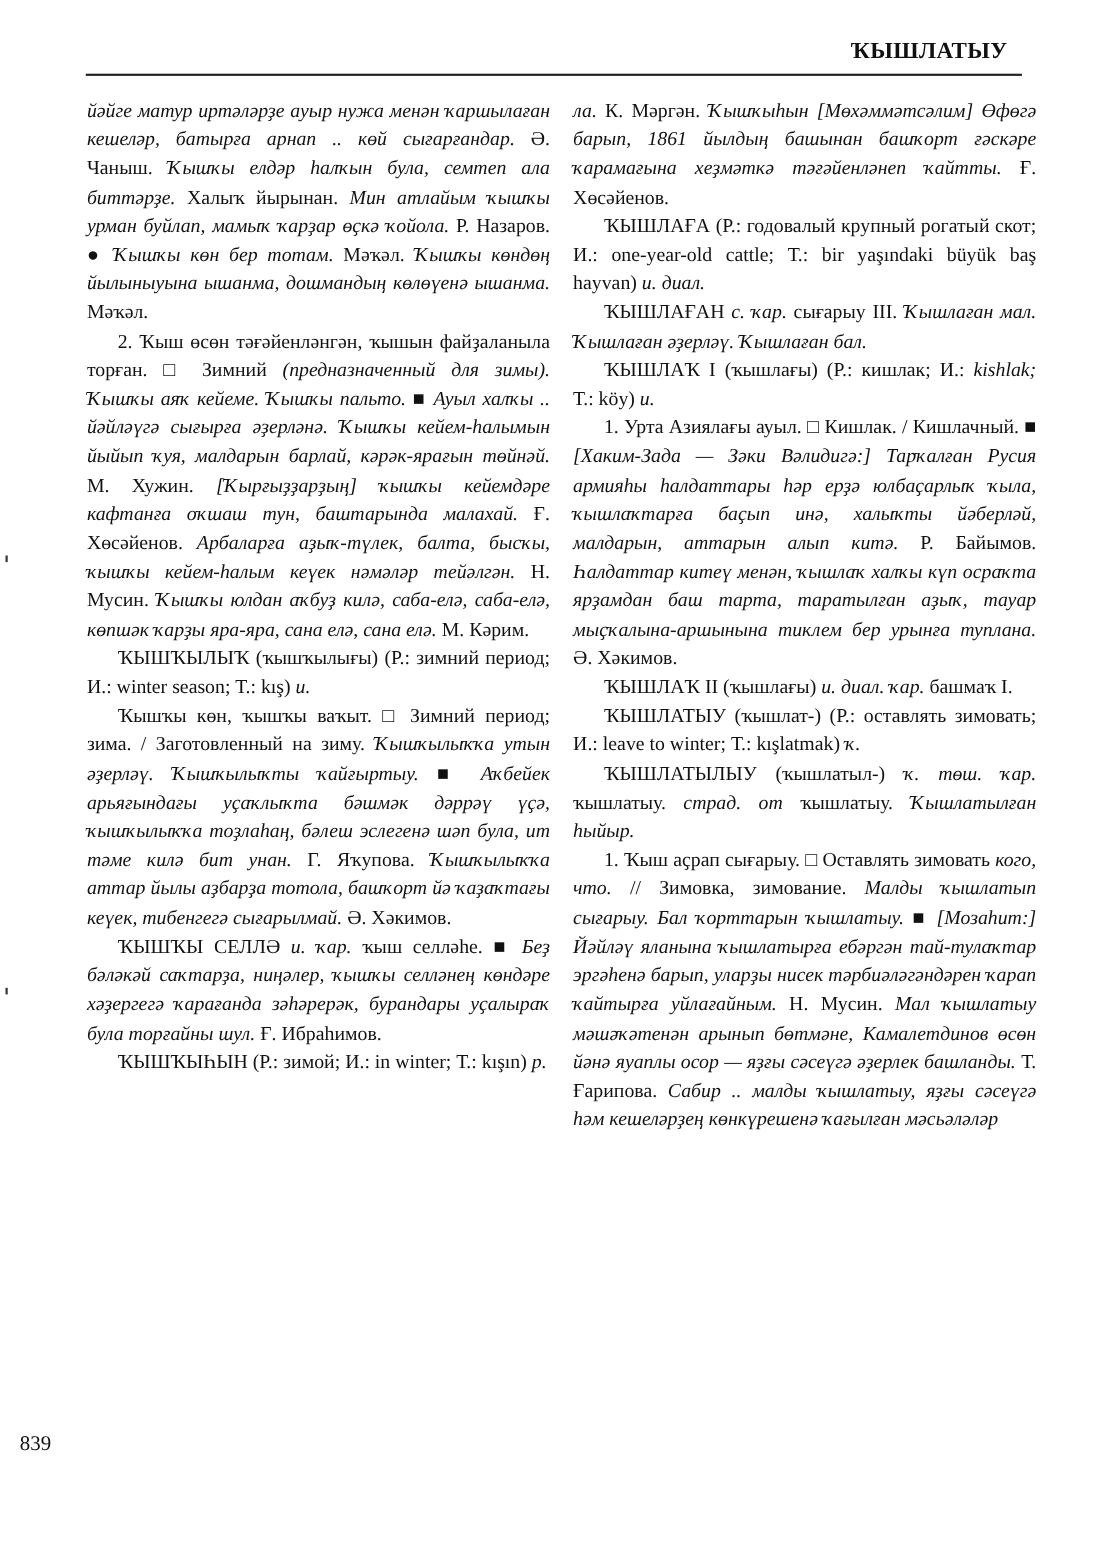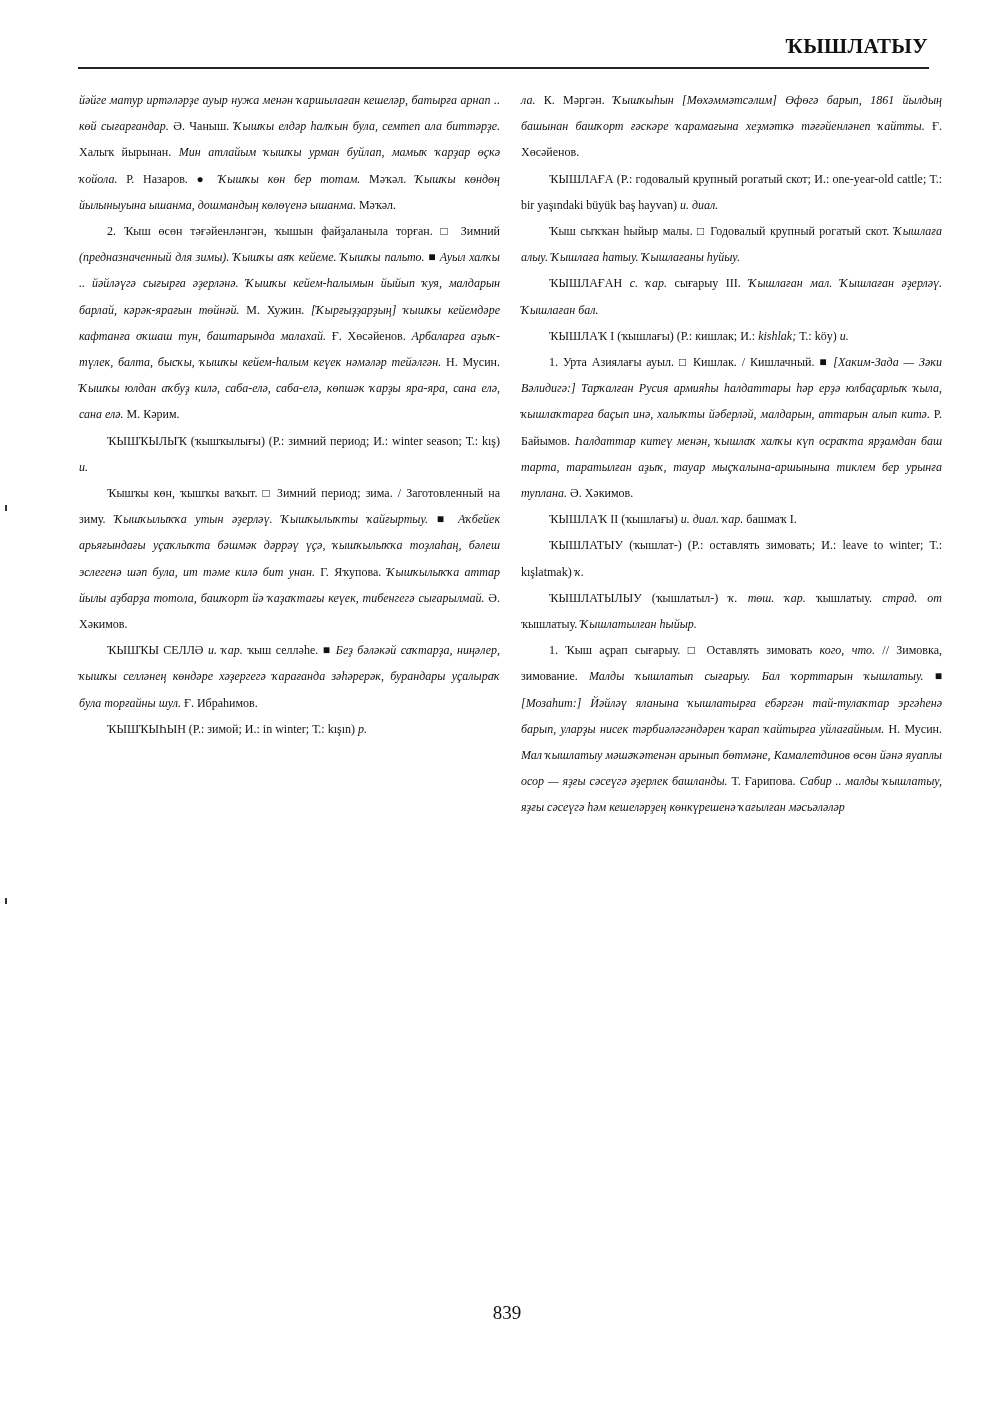--- a/index.html
+++ b/index.html
@@ -1,50 +1,49 @@
 <!DOCTYPE html>
 <html><head>
 <meta charset="utf-8">
 <style>
   html, body { margin: 0; padding: 0; background: #ffffff; }
   body { width: 1000px; height: 1412px; position: relative; overflow: hidden;
          font-family: "Liberation Serif", "DejaVu Serif", serif; color: #111; }
-  .running-head { position: absolute; top: 34px; right: 72px; font-weight: bold;
+  .running-head { position: absolute; top: 34px; right: 84px; font-weight: bold;
          font-size: 21px; letter-spacing: 0.3px; }
   .rule { position: absolute; top: 67px; left: 78px; width: 851px; height: 2px; background: #222; }
-  .col { position: absolute; top: 87px; width: 421px; font-size: 12px; line-height: 26.2px;
+  .col { position: absolute; top: 87px; width: 421px; font-size: 18px; line-height: 26.2px;
          text-align: justify; hyphens: manual; }
   .col.left { left: 79px; }
   .col.right { left: 521px; }
   .col p { margin: 0; }
   .col p.ind { text-indent: 28px; }
   i { font-style: italic; }
   b { font-weight: normal; }
-  .page-number { position: absolute; top: 1302px; left: 0; width: 996px; text-align: center;
+  .page-number { position: absolute; top: 1302px; left: 0; width: 996px; text-align: left;
          font-size: 19px; padding-left: 18px; box-sizing: border-box; }
   .margin-mark { position: absolute; width: 2px; height: 6px; background: #333; }
 </style>
 </head>
 <body>
 
 <div class="running-head">ҠЫШЛАТЫУ</div>
 <div class="rule"></div>
 
 <div class="col left" id="col-left">
     <p><i>йәйге матур иртәләрҙе ауыр нужа менән ҡаршылаған кешеләр, батырға арнап .. көй сығарғандар.</i><span> Ә. Чаныш. </span><i>Ҡышҡы елдәр һалҡын була, семтеп ала биттәрҙе.</i><span> Халыҡ йырынан. </span><i>Мин атлайым ҡышҡы урман буйлап, мамыҡ ҡарҙар өҫкә ҡойола.</i><span> Р. Назаров. ● </span><i>Ҡышҡы көн бер тотам.</i><span> Мәҡәл. </span><i>Ҡышҡы көндөң йылыныуына ышанма, дошмандың көлөүенә ышанма.</i><span> Мәҡәл.</span></p>
     <p class="ind"><b>2.</b><span> Ҡыш өсөн тәғәйенләнгән, ҡышын файҙаланыла торған. □ Зимний </span><i>(предназначенный для зимы). Ҡышҡы аяҡ кейеме. Ҡышҡы пальто.</i><span> ■ </span><i>Ауыл халҡы .. йәйләүгә сығырға әҙерләнә. Ҡышҡы кейем-һалымын йыйып ҡуя, малдарын барлай, кәрәк-ярағын төйнәй.</i><span> М. Хужин. </span><i>[Ҡырғыҙҙарҙың] ҡышҡы кейемдәре кафтанға оҡшаш тун, баштарында малахай.</i><span> Ғ. Хөсәйенов. </span><i>Арбаларға аҙыҡ-түлек, балта, бысҡы, ҡышҡы кейем-һалым кеүек нәмәләр тейәлгән.</i><span> Н. Мусин. </span><i>Ҡышҡы юлдан аҡбуҙ килә, саба-елә, саба-елә, көпшәк ҡарҙы яра-яра, сана елә, сана елә.</i><span> М. Кәрим.</span></p>
     <p class="ind"><b>ҠЫШҠЫЛЫҠ (ҡышҡылығы)</b><span> (Р.: зимний период; И.: winter season; Т.: kış) </span><i>и.</i></p>
     <p class="ind"><span>Ҡышҡы көн, ҡышҡы ваҡыт. □ Зимний период; зима. / Заготовленный на зиму. </span><i>Ҡышҡылыҡҡа утын әҙерләү. Ҡышҡылыҡты ҡайғыртыу.</i><span> ■ </span><i>Аҡбейек арьяғындағы уҫаҡлыҡта бәшмәк дәррәү үҫә, ҡышҡылыҡҡа тоҙлаһаң, бәлеш эслегенә шәп була, ит тәме килә бит унан.</i><span> Г. Яҡупова. </span><i>Ҡышҡылыҡҡа аттар йылы аҙбарҙа тотола, башҡорт йә ҡаҙаҡтағы кеүек, тибенгегә сығарылмай.</i><span> Ә. Хәкимов.</span></p>
     <p class="ind"><b>ҠЫШҠЫ СЕЛЛӘ</b><i> и. ҡар.</i><b> ҡыш селләһе.</b><span> ■ </span><i>Беҙ бәләкәй саҡтарҙа, ниңәлер, ҡышҡы селләнең көндәре хәҙергегә ҡарағанда зәһәрерәк, бурандары уҫалыраҡ була торғайны шул.</i><span> Ғ. Ибраһимов.</span></p>
     <p class="ind"><b>ҠЫШҠЫҺЫН</b><span> (Р.: зимой; И.: in winter; Т.: kışın) </span><i>р.</i></p>
   </div>
 <div class="col right" id="col-right">
     <p><i>ла.</i><span> К. Мәргән. </span><i>Ҡышҡыһын [Мөхәммәтсәлим] Өфөгә барып, 1861 йылдың башынан башҡорт ғәскәре ҡарамағына хеҙмәткә тәғәйенләнеп ҡайтты.</i><span> Ғ. Хөсәйенов.</span></p>
     <p class="ind"><b>ҠЫШЛАҒА</b><span> (Р.: годовалый крупный рогатый скот; И.: one-year-old cattle; Т.: bir yaşındaki büyük baş hayvan) </span><i>и. диал.</i></p>
-    <p class="ind"><span>Ҡыш сыҡҡан һыйыр малы. □ Годовалый крупный рогатый скот. </span><i>Ҡышлаға алыу. Ҡышлаға һатыу. Ҡышлағаны һуйыу.</i></p>
     <p class="ind"><b>ҠЫШЛАҒАН</b><i> с. ҡар.</i><b> сығарыу III.</b><i> Ҡышлаған мал. Ҡышлаған әҙерләү. Ҡышлаған бал.</i></p>
     <p class="ind"><b>ҠЫШЛАҠ I (ҡышлағы)</b><span> (Р.: кишлак; И.: </span><i>kishlak;</i><span> Т.: köy) </span><i>и.</i></p>
     <p class="ind"><b>1.</b><span> Урта Азиялағы ауыл. □ Кишлак. / Кишлачный. ■ </span><i>[Хаким-Зада — Зәки Вәлидигә:] Тарҡалған Русия армияһы һалдаттары һәр ерҙә юлбаҫарлыҡ ҡыла, ҡышлаҡтарға баҫып инә, халыҡты йәберләй, малдарын, аттарын алып китә.</i><span> Р. Байымов. </span><i>Һалдаттар китеү менән, ҡышлаҡ халҡы күп осраҡта ярҙамдан баш тарта, таратылған аҙыҡ, тауар мыҫҡалына-аршынына тиклем бер урынға туплана.</i><span> Ә. Хәкимов.</span></p>
     <p class="ind"><b>ҠЫШЛАҠ II (ҡышлағы)</b><i> и. диал. ҡар.</i><b> башмаҡ I.</b></p>
     <p class="ind"><b>ҠЫШЛАТЫУ (ҡышлат-)</b><span> (Р.: оставлять зимовать; И.: leave to winter; Т.: kışlatmak) </span><i>ҡ.</i></p>
     <p class="ind"><b>ҠЫШЛАТЫЛЫУ (ҡышлатыл-)</b><i> ҡ. төш. ҡар.</i><b> ҡышлатыу.</b><i> страд. от</i><b> ҡышлатыу.</b><i> Ҡышлатылған һыйыр.</i></p>
     <p class="ind"><b>1.</b><span> Ҡыш аҫрап сығарыу. □ Оставлять зимовать </span><i>кого, что.</i><span> // Зимовка, зимование. </span><i>Малды ҡышлатып сығарыу. Бал ҡорттарын ҡышлатыу.</i><span> ■ </span><i>[Мозаһит:] Йәйләү яланына ҡышлатырға ебәргән тай-тулаҡтар эргәһенә барып, уларҙы нисек тәрбиәләгәндәрен ҡарап ҡайтырға уйлағайным.</i><span> Н. Мусин. </span><i>Мал ҡышлатыу мәшәҡәтенән арынып бөтмәне, Камалетдинов өсөн йәнә яуаплы осор — яҙғы сәсеүгә әҙерлек башланды.</i><span> Т. Ғарипова. </span><i>Сабир .. малды ҡышлатыу, яҙғы сәсеүгә һәм кешеләрҙең көнкүрешенә ҡағылған мәсьәләләр</i></p>
   </div>
 
 <div class="margin-mark" style="left:5px;top:505px;"></div>

